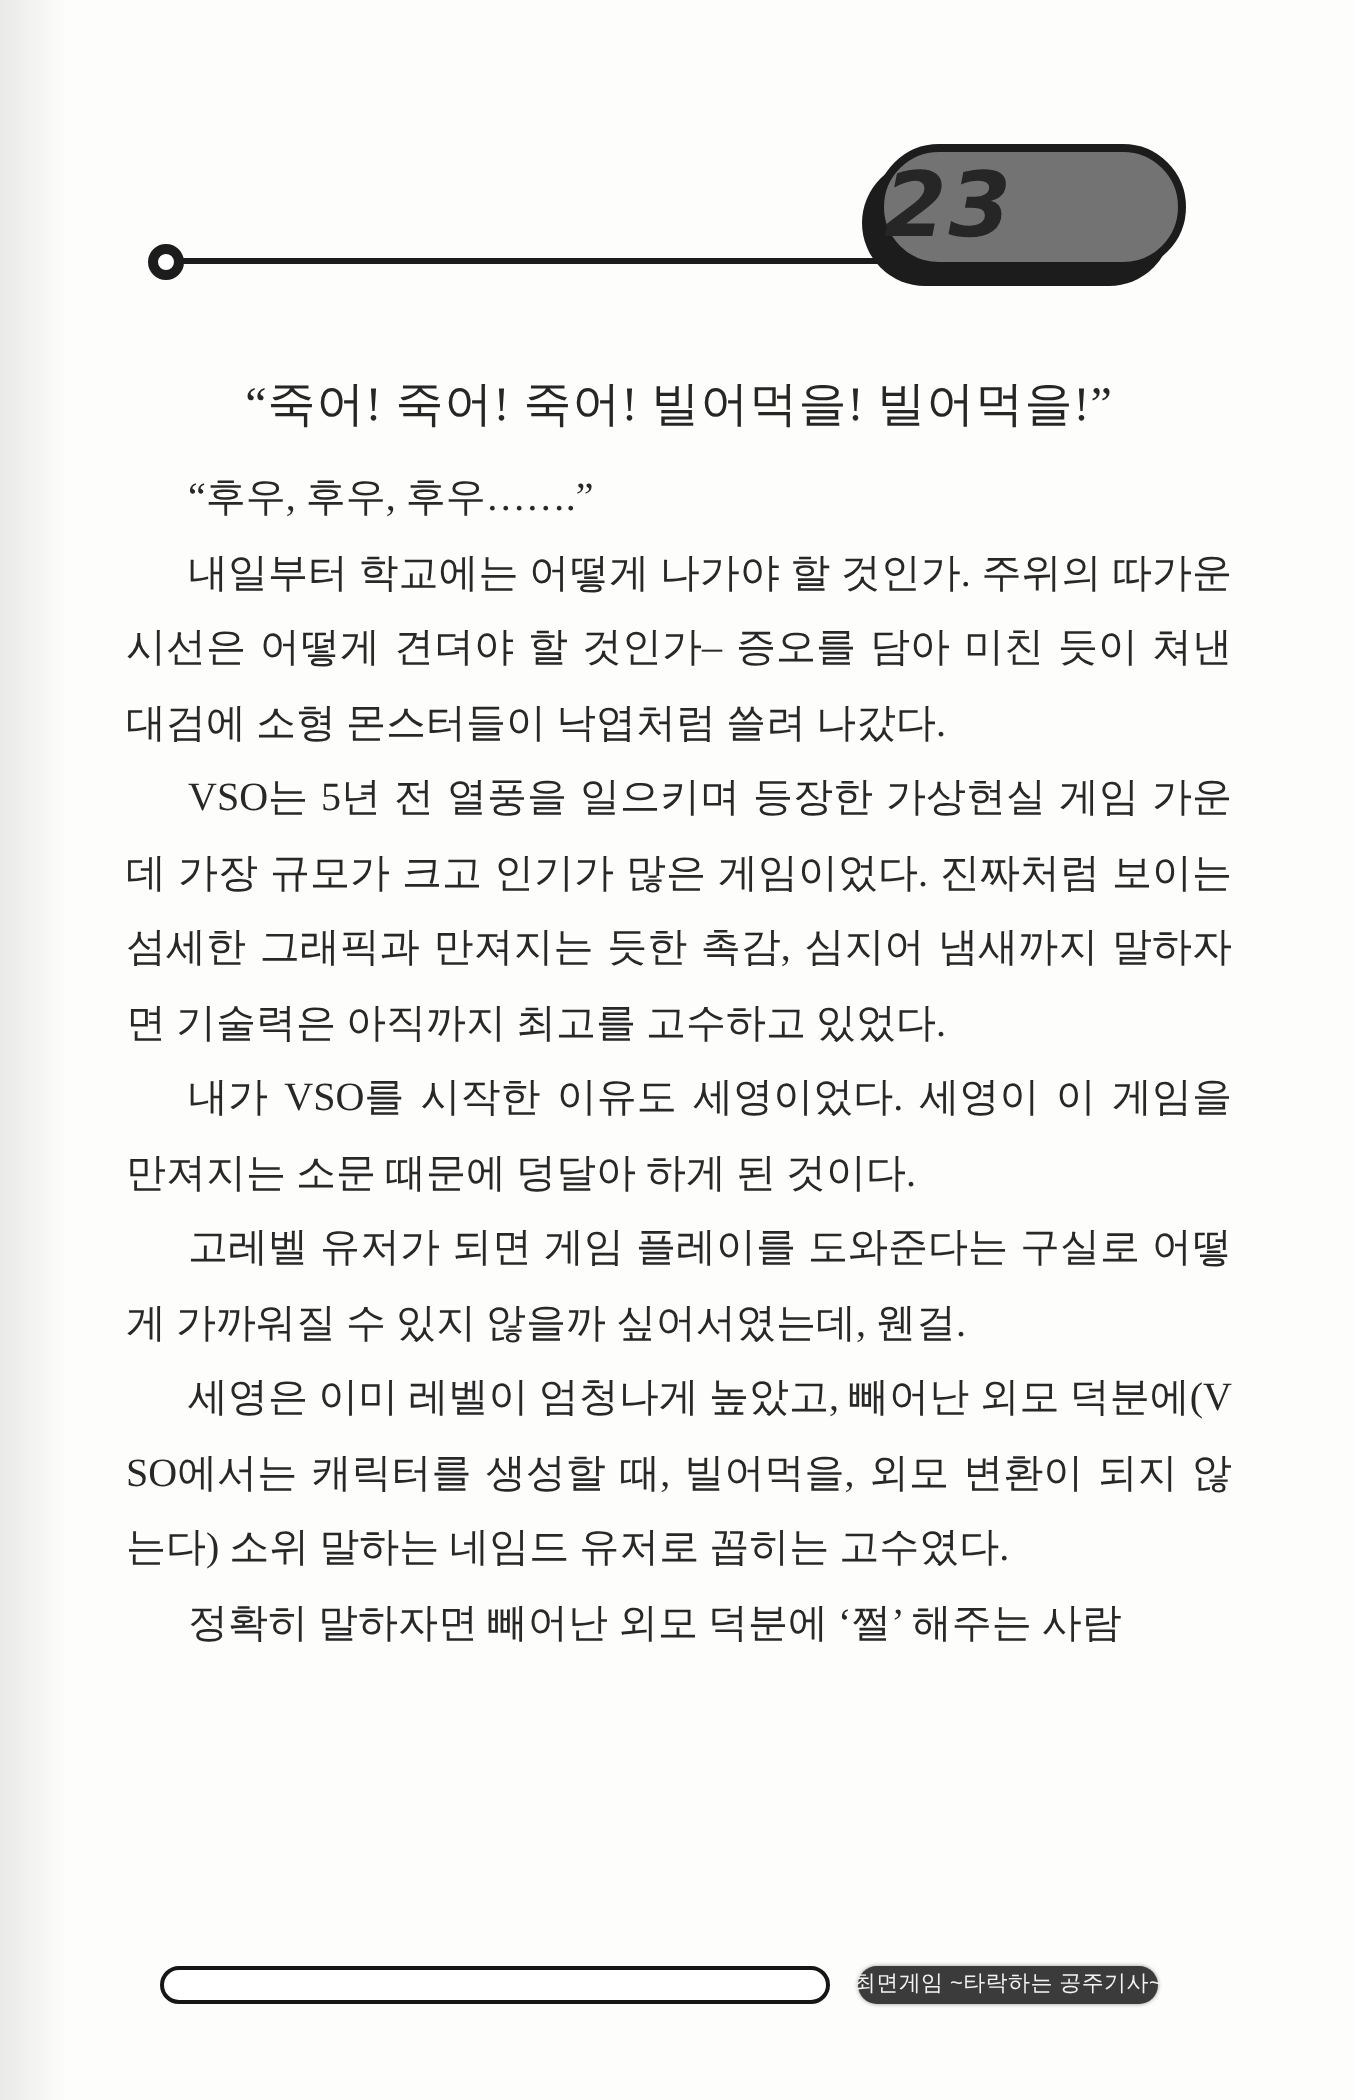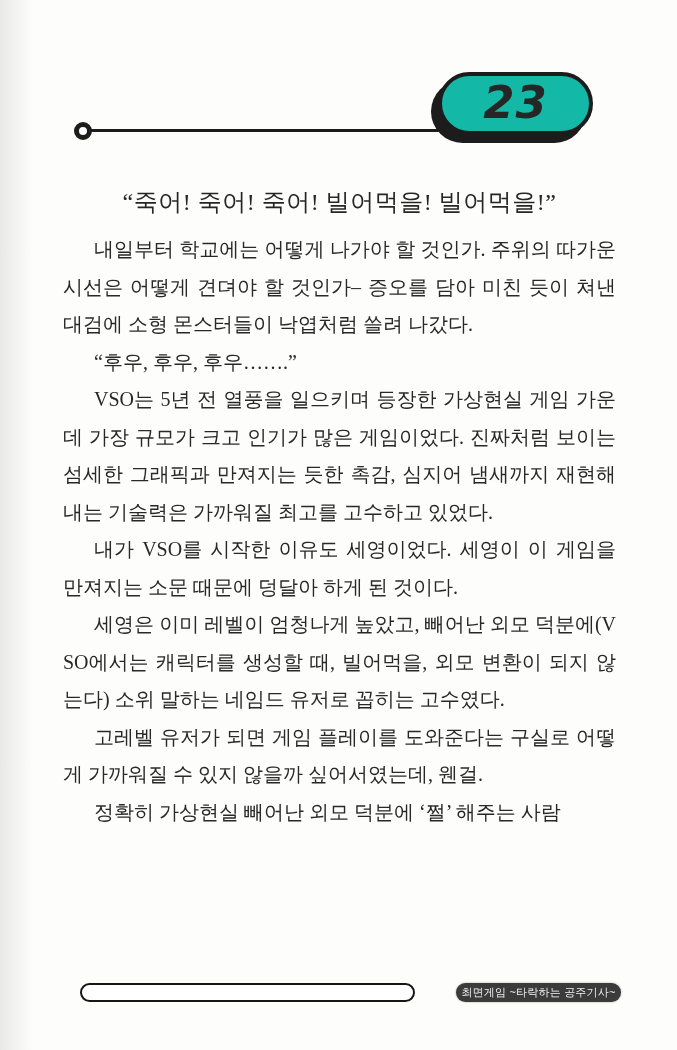--- a/index.html
+++ b/index.html
@@ -37,27 +37,27 @@
   .leader-line {
     position: absolute;
     left: 90px; top: 129px;
     width: 356px; height: 3px;
     background: #1c1c1c;
   }
   .chapter-pill {
     position: absolute;
     left: 438px; top: 72px;
     width: 147px; height: 55px;
-    background: #14b8a6;
+    background: #737373;
     border: 4px solid #1c1c1c;
     border-radius: 32px;
     box-shadow: -7px 8px 0 0 #1c1c1c;
     display: flex;
     align-items: center;
-    justify-content: center;
+    justify-content: flex-start;
   }
   .chapter-num {
     font-family: "DejaVu Sans", "Liberation Sans", sans-serif;
     font-weight: bold;
     font-style: italic;
     font-size: 45px;
     line-height: 1;
     color: #262626;
     letter-spacing: 1px;
     transform: translateY(-1px);
@@ -99,28 +99,27 @@
     position: absolute;
     left: 80px; top: 983px;
     width: 331px; height: 15px;
     background: #ffffff;
     border: 2px solid #161616;
     border-radius: 10px;
   }
   .footer-badge {
     position: absolute;
     left: 429px; top: 983px;
-    width: 165px; height: 19px;
+    width: 150px; height: 19px;
     background: #3b3b3b;
     border-radius: 10px;
     display: flex;
     align-items: center;
     justify-content: center;
     box-shadow: 0 0 2px rgba(0,0,0,0.4);
-    margin-left: 27px;
   }
   .footer-badge span {
     font-family: "Liberation Sans", "DejaVu Sans", sans-serif;
     font-size: 11px;
     line-height: 1;
     color: #f2f2f2;
     letter-spacing: 0.2px;
     white-space: nowrap;
   }
 </style>
@@ -131,27 +130,27 @@
 
   <div class="leader-circle"></div>
   <div class="leader-line"></div>
   <div class="chapter-pill">
     <span class="chapter-num">23</span>
   </div>
 
   <div class="headline">“죽어! 죽어! 죽어! 빌어먹을! 빌어먹을!”</div>
 
   <div class="body-text">
+    <p>“후우, 후우, 후우…….”</p>
     <p>내일부터 학교에는 어떻게 나가야 할 것인가. 주위의 따가운 시선은 어떻게 견뎌야 할 것인가– 증오를 담아 미친 듯이 쳐낸 대검에 소형 몬스터들이 낙엽처럼 쓸려 나갔다.</p>
-    <p>“후우, 후우, 후우…….”</p>
-    <p>VSO는 5년 전 열풍을 일으키며 등장한 가상현실 게임 가운데 가장 규모가 크고 인기가 많은 게임이었다. 진짜처럼 보이는 섬세한 그래픽과 만져지는 듯한 촉감, 심지어 냄새까지 재현해내는 기술력은 가까워질 최고를 고수하고 있었다.</p>
+    <p>VSO는 5년 전 열풍을 일으키며 등장한 가상현실 게임 가운데 가장 규모가 크고 인기가 많은 게임이었다. 진짜처럼 보이는 섬세한 그래픽과 만져지는 듯한 촉감, 심지어 냄새까지 말하자면 기술력은 아직까지 최고를 고수하고 있었다.</p>
     <p>내가 VSO를 시작한 이유도 세영이었다. 세영이 이 게임을 만져지는 소문 때문에 덩달아 하게 된 것이다.</p>
+    <p>고레벨 유저가 되면 게임 플레이를 도와준다는 구실로 어떻게 가까워질 수 있지 않을까 싶어서였는데, 웬걸.</p>
     <p>세영은 이미 레벨이 엄청나게 높았고, 빼어난 외모 덕분에(VSO에서는 캐릭터를 생성할 때, 빌어먹을, 외모 변환이 되지 않는다) 소위 말하는 네임드 유저로 꼽히는 고수였다.</p>
-    <p>고레벨 유저가 되면 게임 플레이를 도와준다는 구실로 어떻게 가까워질 수 있지 않을까 싶어서였는데, 웬걸.</p>
-    <p>정확히 가상현실 빼어난 외모 덕분에 ‘쩔’ 해주는 사람</p>
+    <p>정확히 말하자면 빼어난 외모 덕분에 ‘쩔’ 해주는 사람</p>
   </div>
 
   <div class="footer-pill"></div>
   <div class="footer-badge">
     <span>최면게임 ~타락하는 공주기사~</span>
   </div>
 
   <div class="edge-shadow"></div>
 </div>
 

